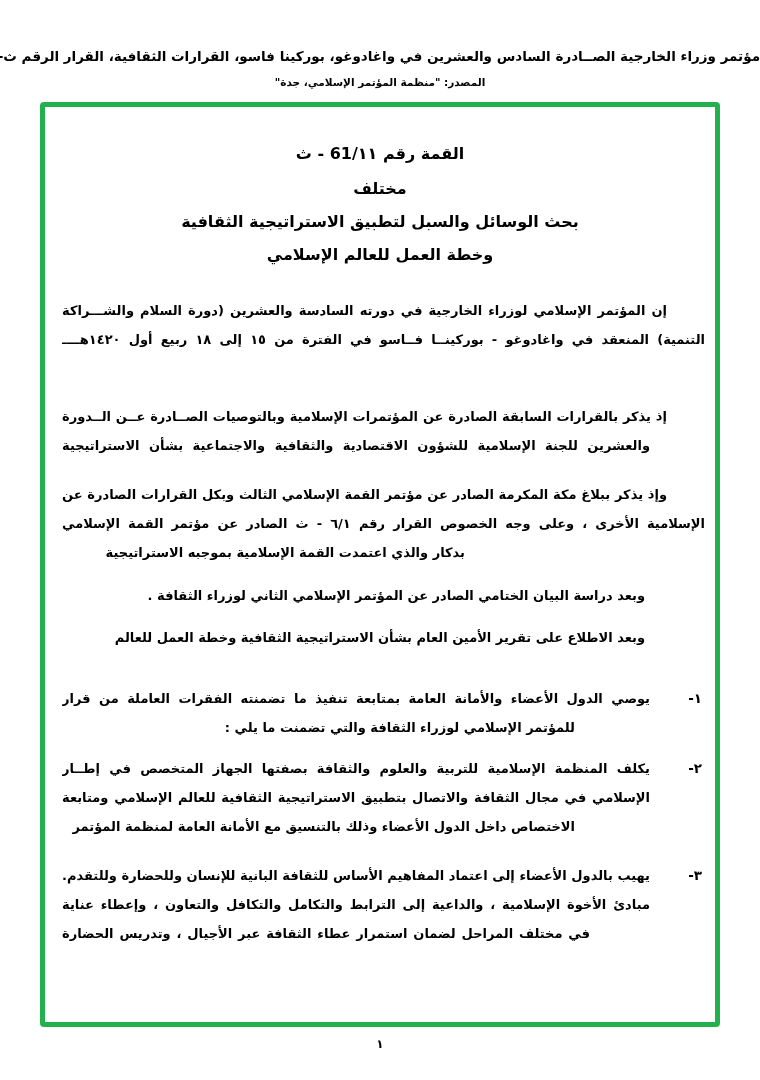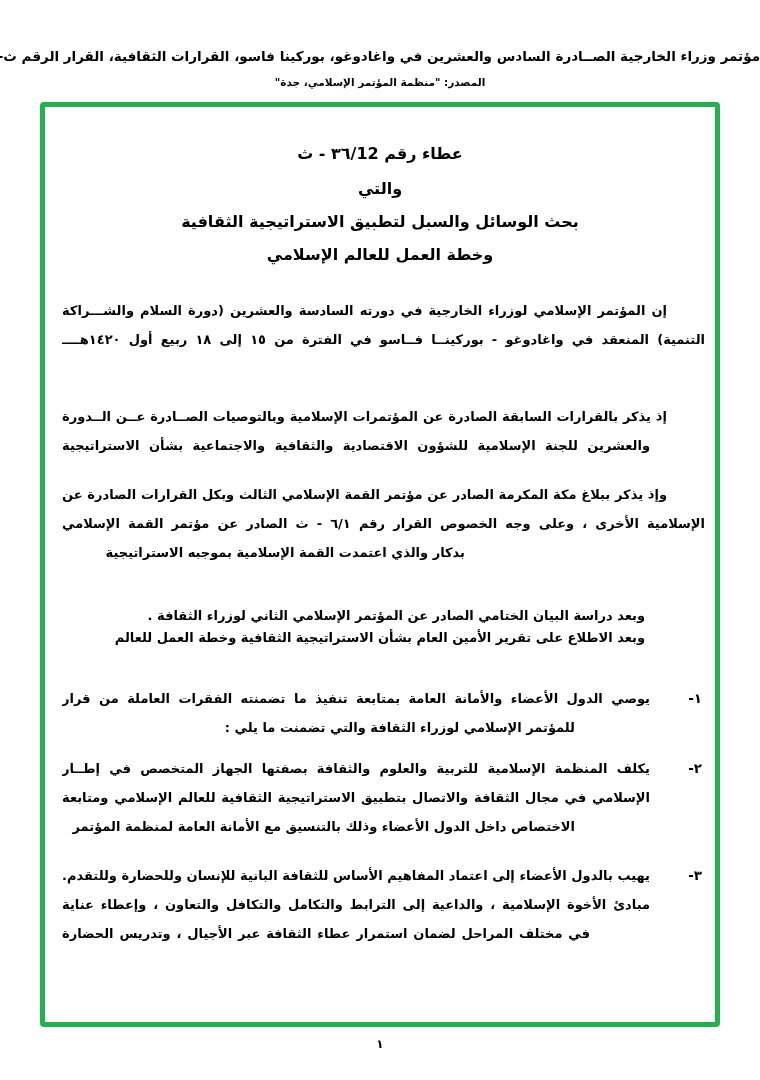--- a/index.html
+++ b/index.html
@@ -41,40 +41,40 @@
   .ind55 { text-indent:55px; }
   .ind60 { text-indent:60px; }
   .ind75 { text-indent:75px; }
   .ind240 { text-indent:240px; }
   .item-num {
     position:absolute; right:58px; width:46px;
     direction:rtl; text-align:right;
     font-size:13.5px; font-weight:bold; height:29px; line-height:29px;
   }
   .p1 { top:296px; } .p2 { top:402px; } .p3 { top:480px; }
-  .p4 { top:581px;margin-top:20px; } .p5 { top:623px; }
+  .p4 { top:581px; } .p5 { top:623px; }
   .i1 { top:684px; } .i2 { top:754px; } .i3 { top:861px; }
   .footer-num {
     position:absolute; top:1037px; left:0; width:760px;
     text-align:center; font-size:12px; font-weight:bold;
   }
 </style>
 </head>
 <body>
 
 <div class="page">
 
   <div class="hdr1"><span>مؤتمر وزراء الخارجية الصــادرة السادس والعشرين في واغادوغو، بوركينا فاسو، القرارات الثقافية، القرار الرقم </span><span class="ltr-override">١١/٢٦-ث</span></div>
 
   <div class="hdr2">المصدر:  "منظمة المؤتمر الإسلامي، جدة"</div>
 
   <div class="frame"></div>
 
-  <div class="tline t1"><span>عطاء رقم </span><span class="ltr-override">٣٦/12</span><span> - ث</span></div>
-  <div class="tline t2">والتي</div>
+  <div class="tline t1"><span>القمة رقم </span><span class="ltr-override">61/١١</span><span> - ث</span></div>
+  <div class="tline t2">مختلف</div>
   <div class="tline t3">بحث الوسائل والسبل لتطبيق الاستراتيجية الثقافية</div>
   <div class="tline t4">وخطة العمل للعالم الإسلامي</div>
 
   <div class="para p1">
     <div class="ln jline ind38">إن المؤتمر الإسلامي لوزراء الخارجية في دورته السادسة والعشرين (دورة السلام والشـــراكة مــن أجــل</div>
     <div class="ln jline">التنمية) المنعقد في واغادوغو - بوركينــا فــاسو في الفترة من ١٥ إلى ١٨ ربيع أول ١٤٢٠هــــ الموافــق ٢٨</div>
   </div>
 
   <div class="para p2">
     <div class="ln jline ind38">إذ يذكر بالقرارات السابقة الصادرة عن المؤتمرات الإسلامية وبالتوصيات الصــادرة عــن الــدورة الثانيــة</div>

